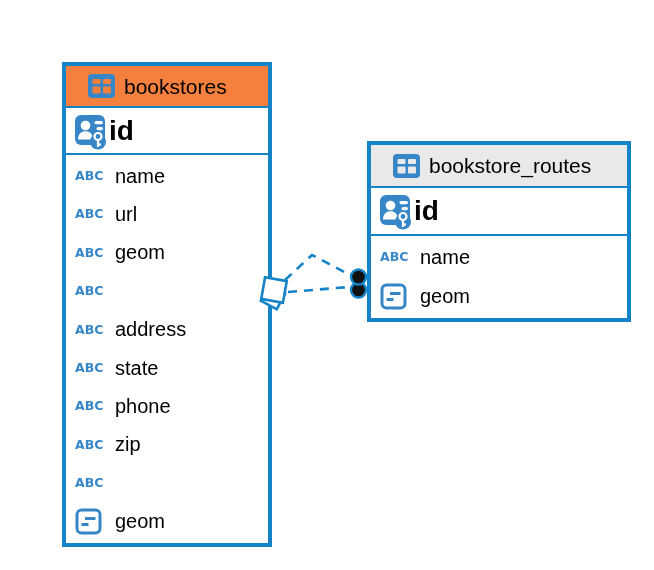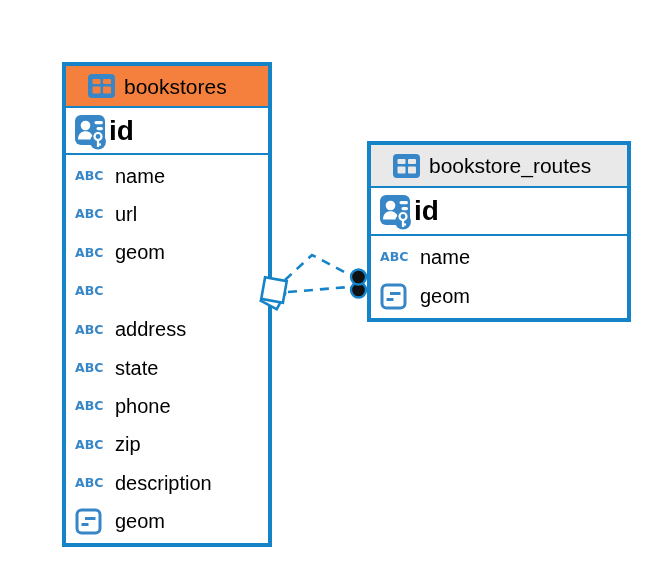--- a/index.html
+++ b/index.html
@@ -123,21 +123,20 @@
         <div class="col-row">
     <span class="ficon">
             <span class="abc">ABC</span>
           </span>
     <span class="fname">zip</span>
   </div>
         <div class="col-row">
     <span class="ficon">
             <span class="abc">ABC</span>
           </span>
-    <span class="fname">description</span>
   </div>
         <div class="col-row">
     <span class="ficon">
   <svg width="27" height="27" viewBox="0 0 27 27" aria-hidden="true">
     <rect x="2" y="2" width="23" height="23" rx="4.5" fill="#fff" stroke="var(--icon-blue)" stroke-width="3"></rect>
     <line x1="10" y1="10.5" x2="20.5" y2="10.5" stroke="var(--icon-blue)" stroke-width="3"></line>
     <line x1="6.5" y1="16.5" x2="13.5" y2="16.5" stroke="var(--icon-blue)" stroke-width="3"></line>
   </svg>
 </span>
     <span class="fname">geom</span>

